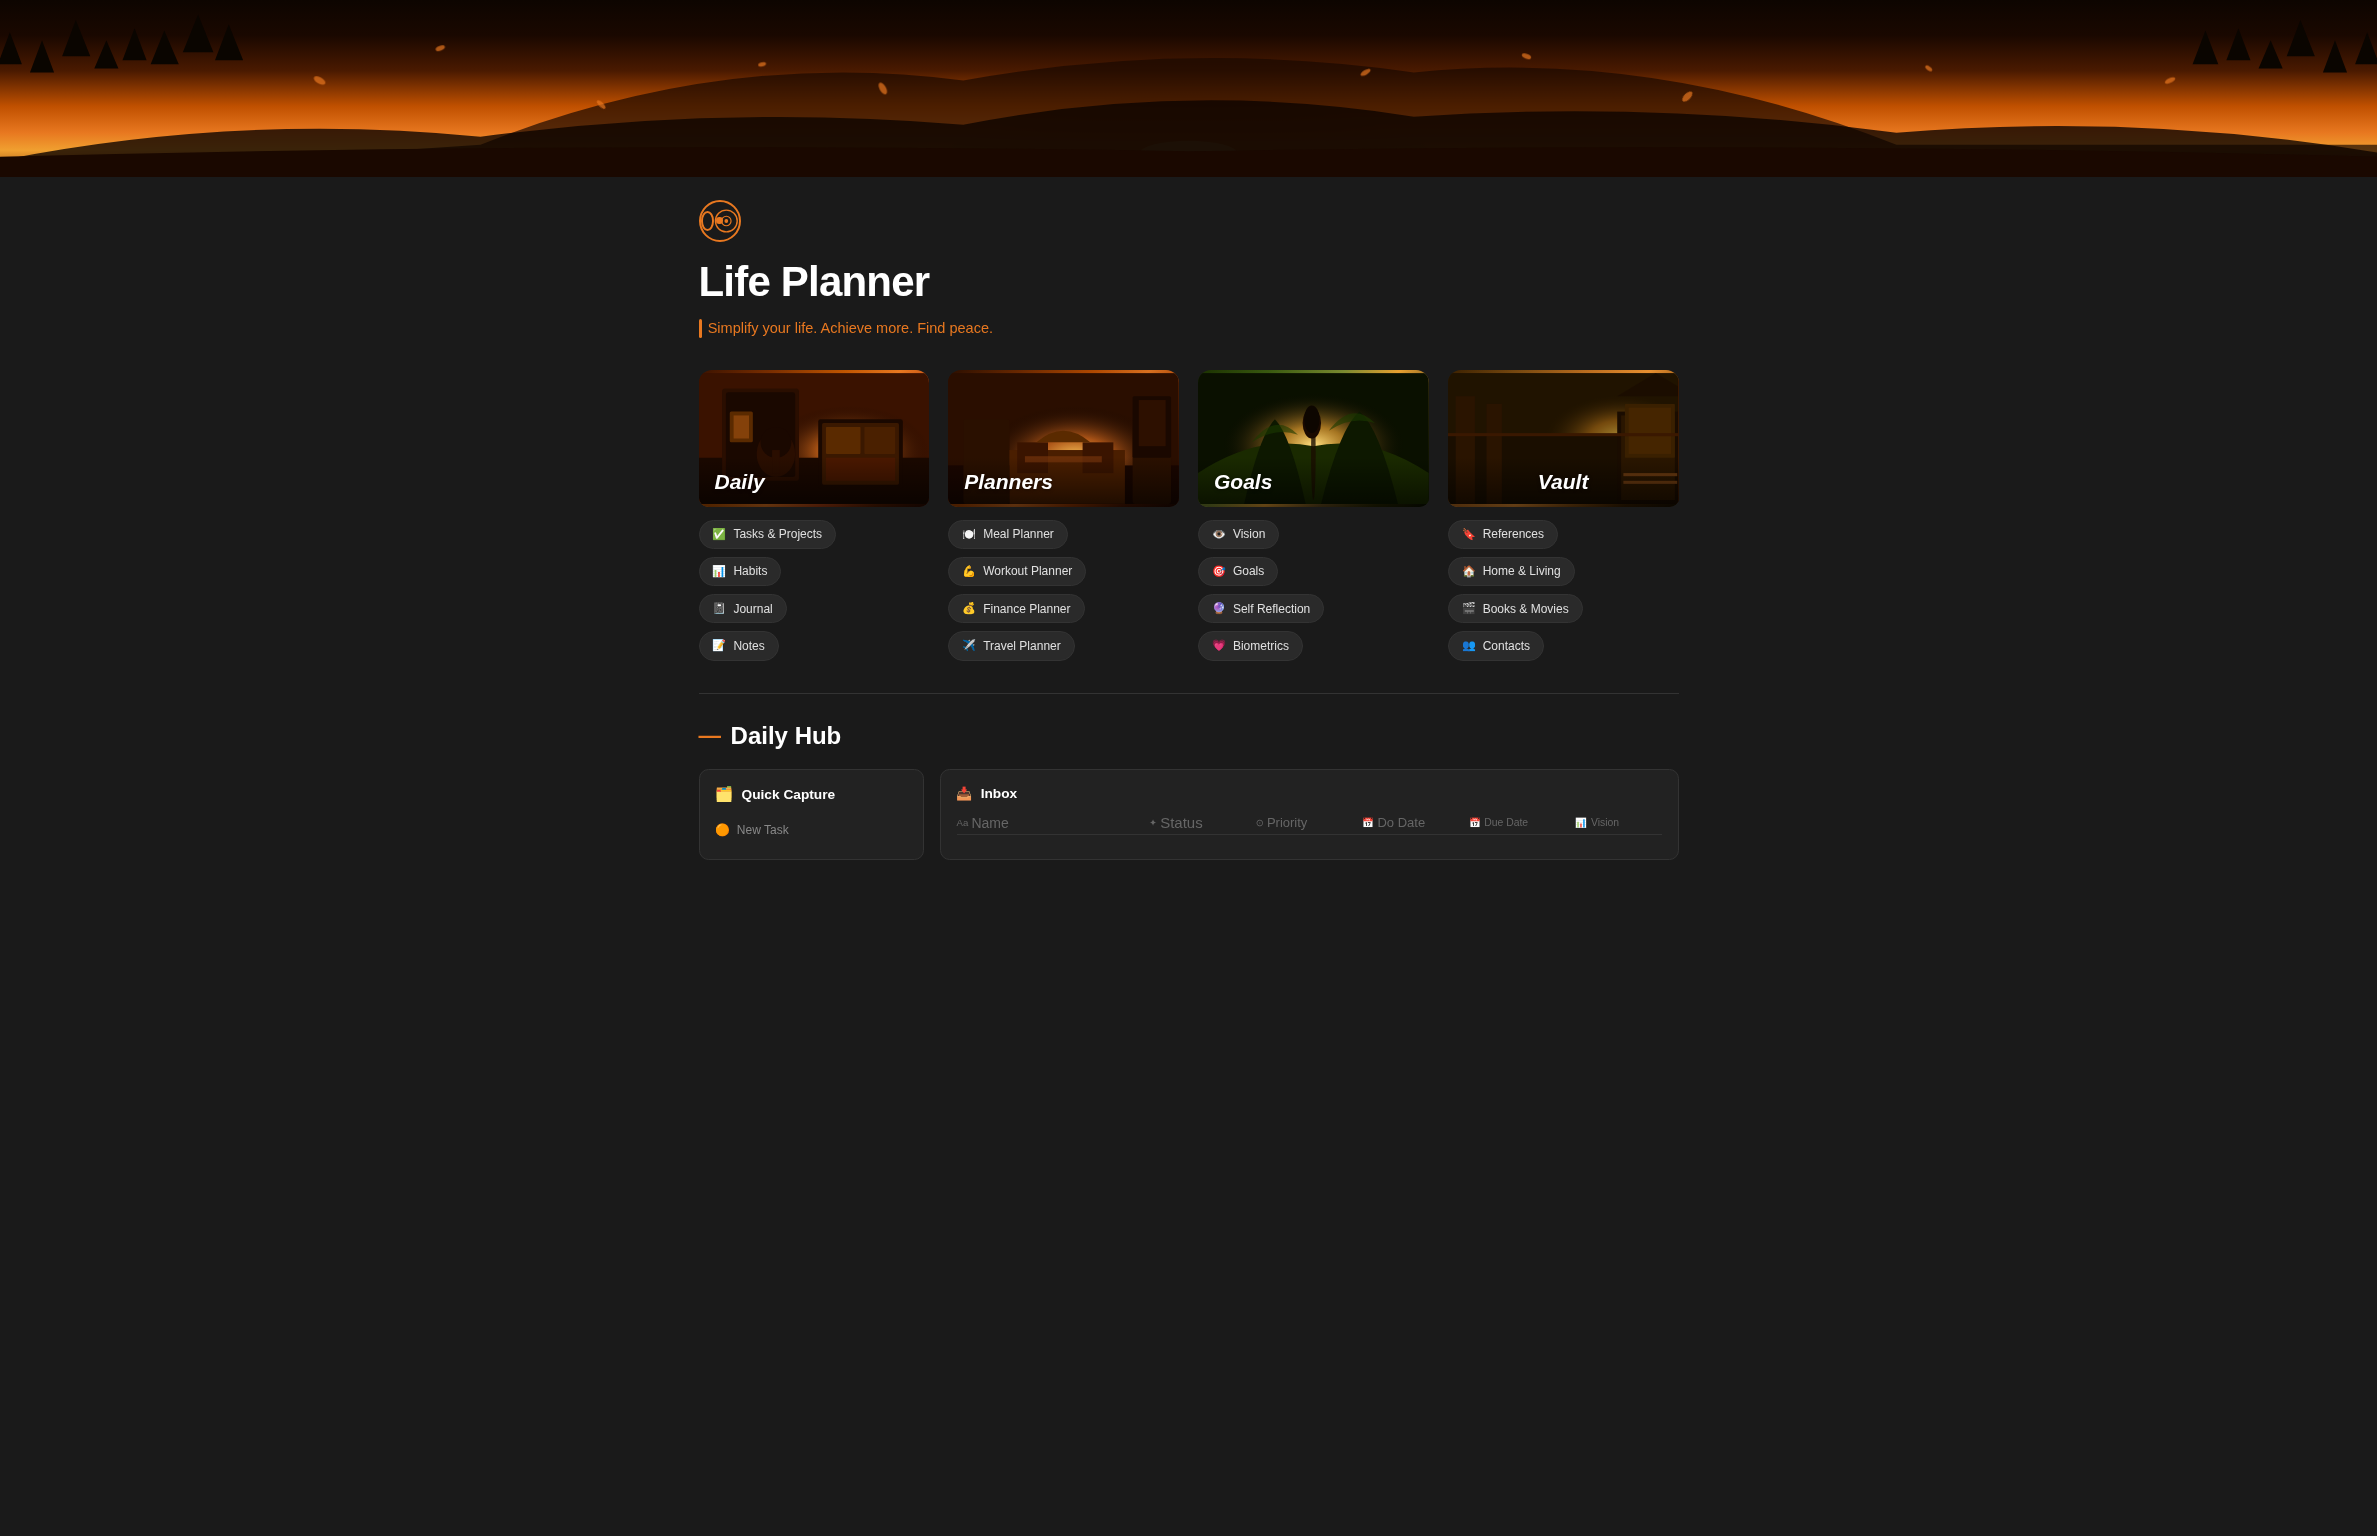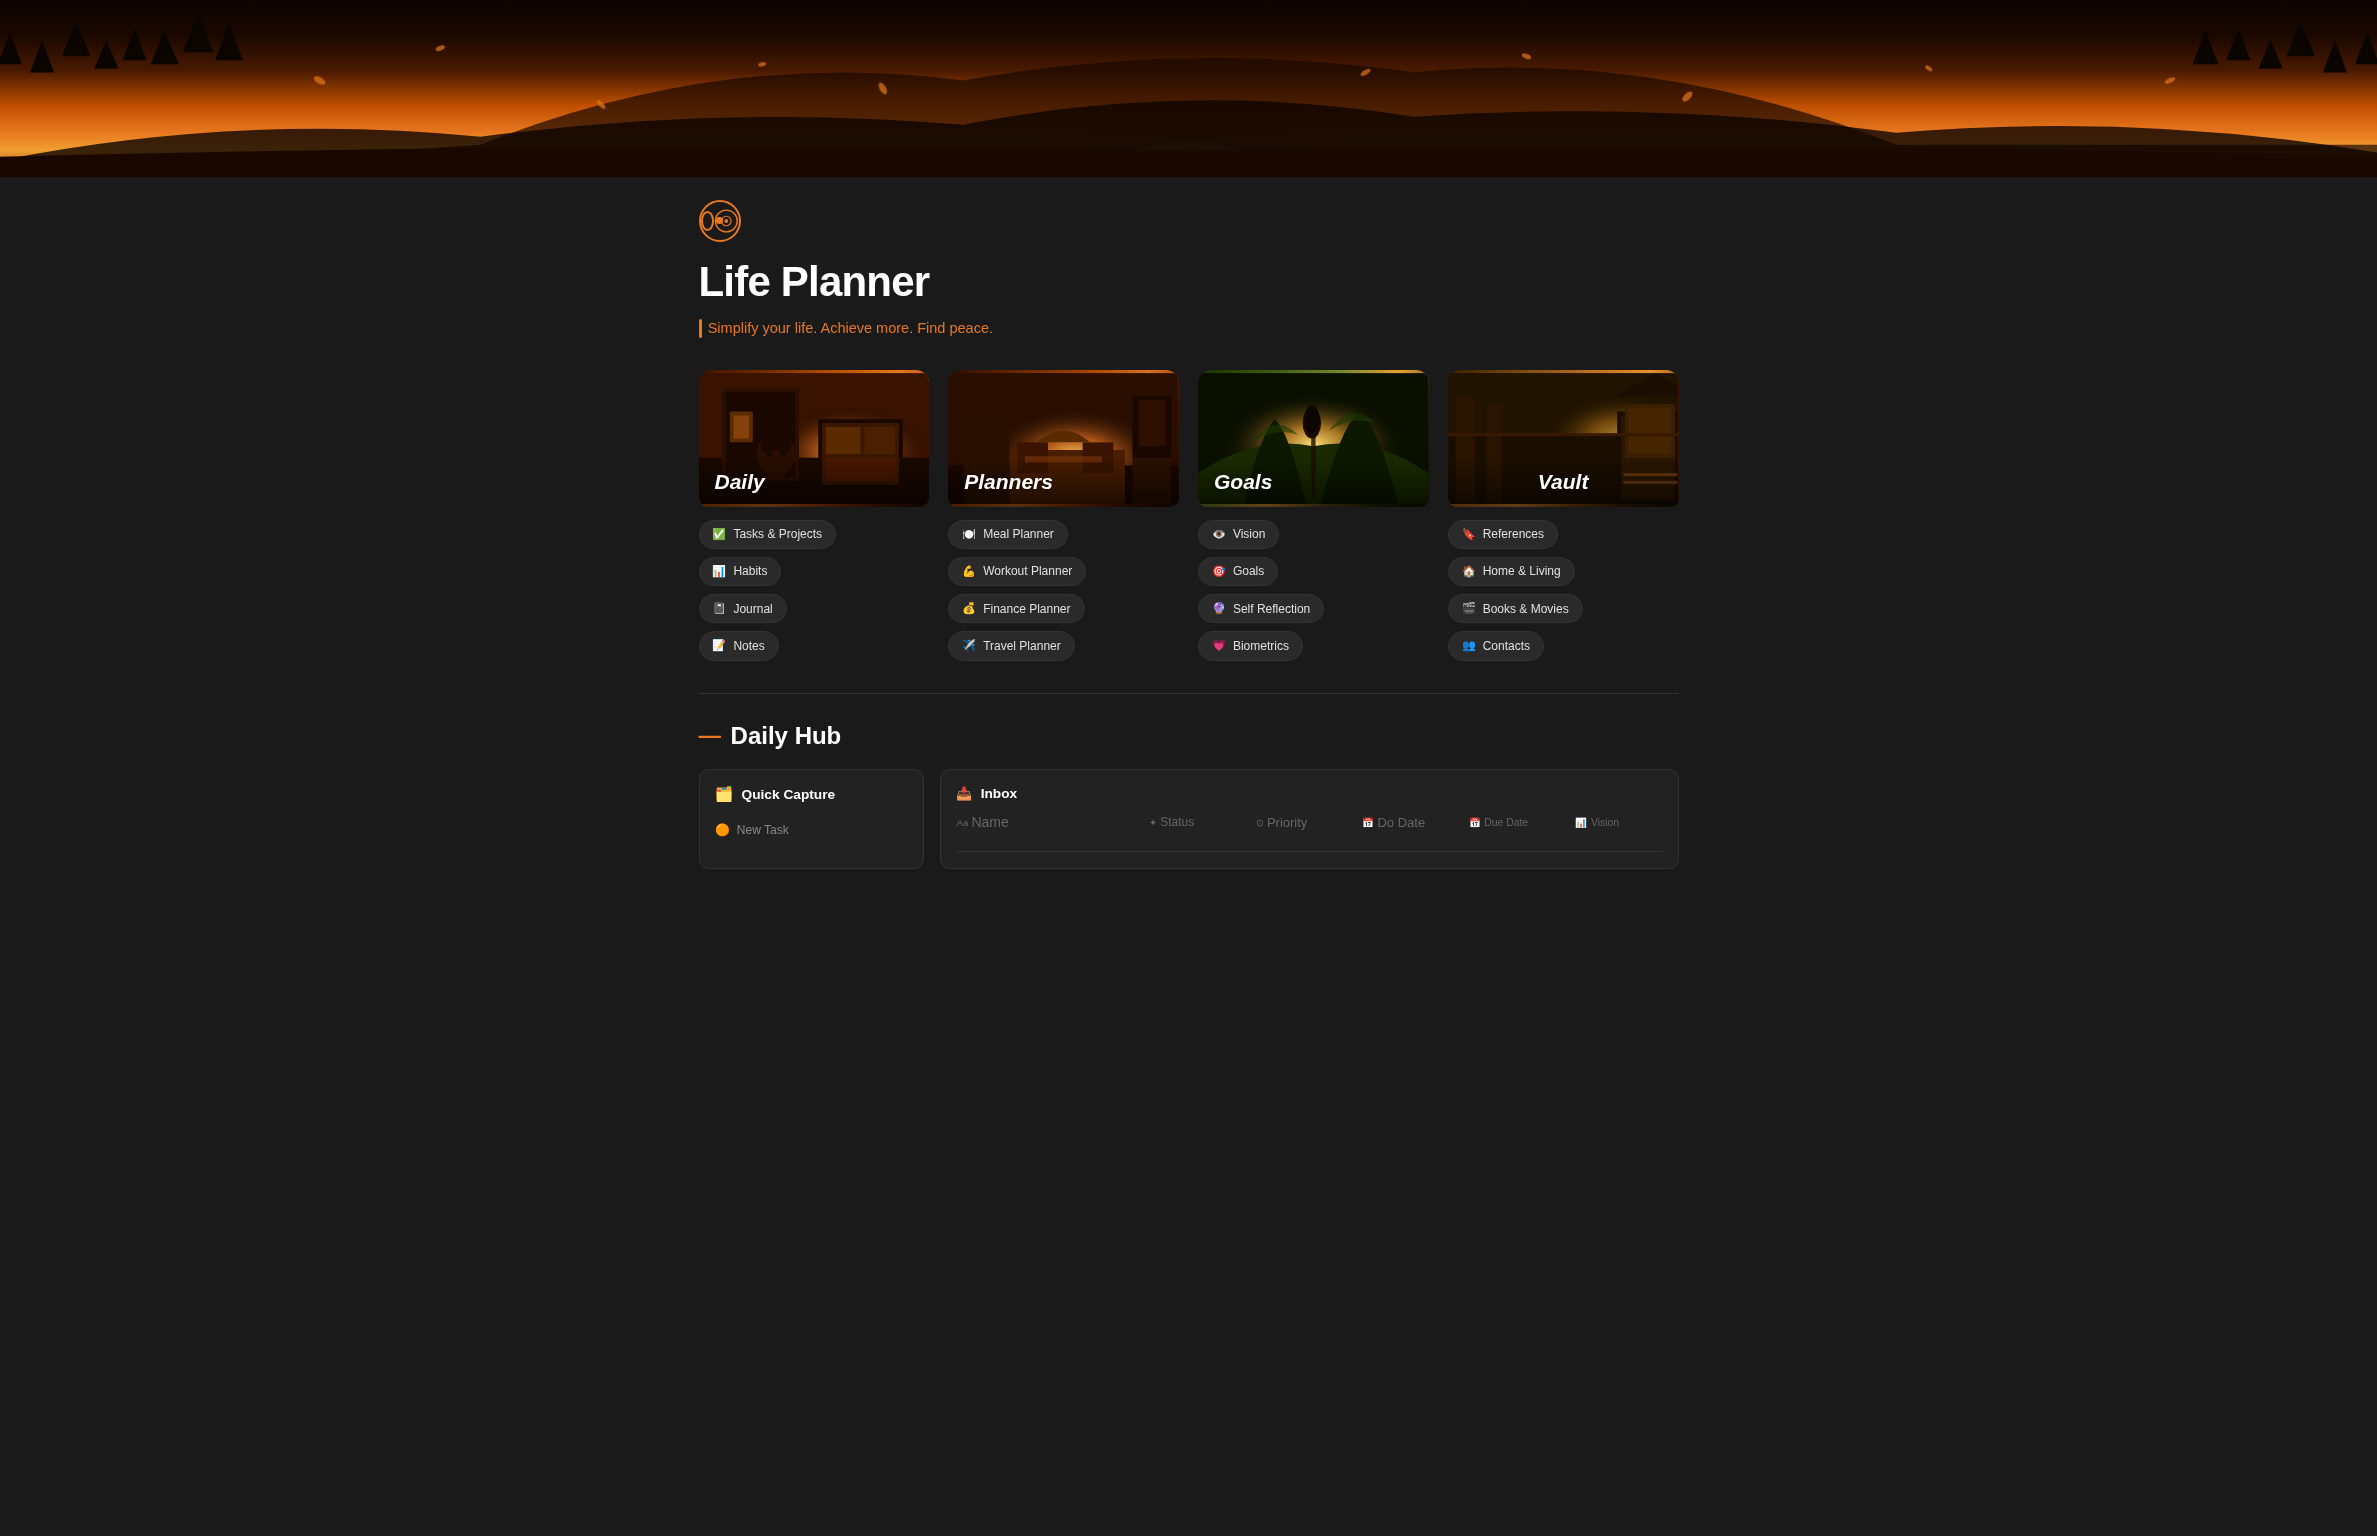--- a/index.html
+++ b/index.html
@@ -282,21 +282,21 @@
       font-size: 13.7px;
       font-weight: 600;
     }
 
     .inbox-columns {
       display: grid;
       grid-template-columns: 2fr 1fr 1fr 1fr 1fr 1fr;
       gap: 21px;
       font-size: 10.4px;
       color: #666;
-      padding-bottom: 21px;
+      padding-bottom: 3px;
       border-bottom: 0.8px solid #333;
     }
 
     .col-header {
       display: flex;
       align-items: center;
       gap: 3.2px;
     }
 
     
@@ -606,21 +606,21 @@
         <span class="inbox-icon">📥</span>
         <span class="inbox-title">Inbox</span>
       </div>
       <div class="inbox-columns" id="inbox-columns">
           <div class="col-header">
             <span style="color:#666;font-size:9.6px">Aa</span>
             <span style="color:#666;font-size:14px">Name</span>
           </div>
           <div class="col-header">
             <span style="color:#666;font-size:9.6px">✦</span>
-            <span style="color:#666;font-size:12px">Status</span>
+            <span style="color:#666;font-size:15px">Status</span>
           </div>
           <div class="col-header">
             <span style="color:#666;font-size:9.6px">⊙</span>
             <span style="color:#666;font-size:13px">Priority</span>
           </div>
           <div class="col-header">
             <span style="color:#666;font-size:9.6px">📅</span>
             <span style="color:#666;font-size:13px">Do Date</span>
           </div>
           <div class="col-header">

